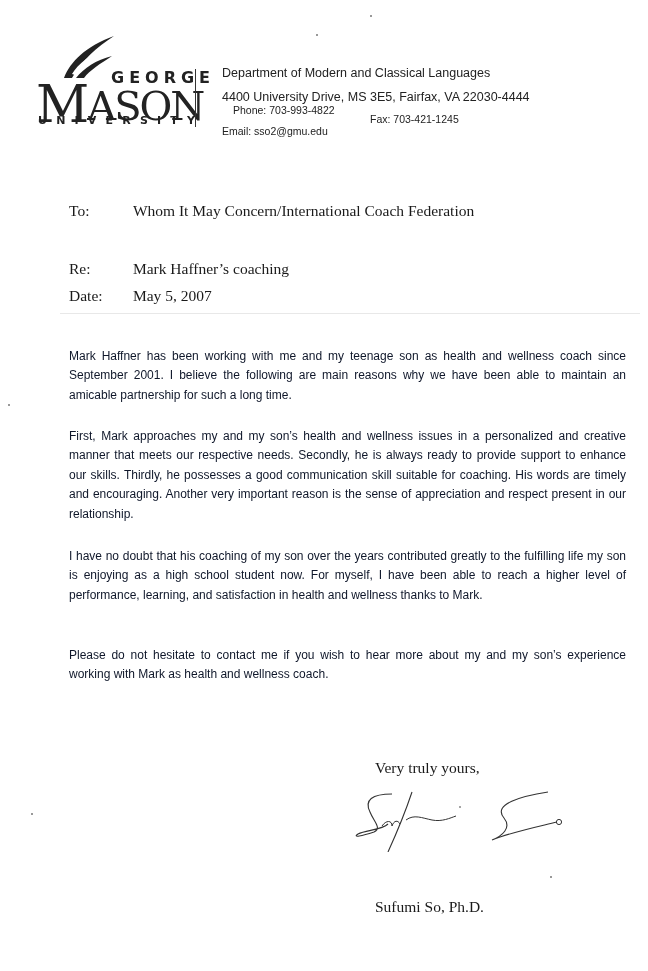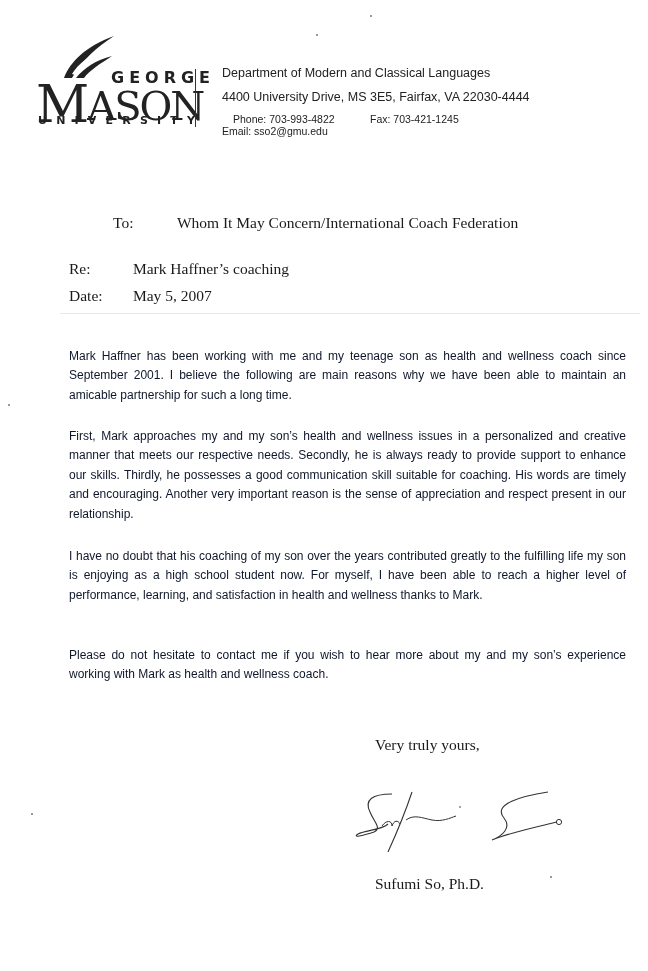--- a/index.html
+++ b/index.html
@@ -30,21 +30,21 @@
       font-size: 11px; letter-spacing: 9.2px; color: #222;
     }
     .vrule { position: absolute; left: 195px; top: 69px; width: 1px; height: 58px; background: #333; }
 
     .dept-info {
       position: absolute; left: 222px; top: 66px;
       font-family: "Liberation Sans", sans-serif; color: #222;
     }
     .dept-name { font-size: 12.5px; position: absolute; top: 0; left: 0; white-space: nowrap; }
     .dept-address { font-size: 12.5px; position: absolute; top: 24px; left: 0; white-space: nowrap; }
-    .dept-phone { font-size: 10.5px; position: absolute; top: 47px; left: 0; white-space: nowrap; padding-left: 11px; }
+    .dept-phone { font-size: 10.5px; position: absolute; top: 38px; left: 0; white-space: nowrap; padding-left: 11px; }
     .dept-fax { font-size: 10.5px; position: absolute; top: 47px; left: 148px; white-space: nowrap; }
     .dept-email { font-size: 10.5px; position: absolute; top: 59px; left: 0; white-space: nowrap; }
 
     
     .memo { font-family: "Liberation Serif", serif; font-size: 15.5px; color: #1a1a1a; }
     .memo-row { position: absolute; left: 69px; white-space: nowrap; }
     .memo-label { display: inline-block; width: 60px; }
     .memo-value { display: inline-block; }
 
     
@@ -52,21 +52,21 @@
       position: absolute; left: 69px; width: 557px;
       font-family: Liberation Sans, sans-serif; font-size: 12px; line-height: 19.4px;
       text-align: justify; color: #0f172a;
     }
     .body-text p { margin: 0; }
     .para-last { text-align-last: left; }
 
     
     .closing, .signer-name, .signer-title {
       position: absolute; left: 375px;
-      font-family: "Liberation Serif", serif; font-size: 15.5px; line-height: 19px; color: #1a1a1a;
+      font-family: "Liberation Serif", serif; font-size: 15.5px; line-height: 19px; color: #1a1a1a; margin-top: 23px;
     }
     .signature { position: absolute; left: 352px; top: 790px; width: 230px; height: 62px; }
 
     .speck { position: absolute; width: 2px; height: 2px; background: #777; border-radius: 1px; }
     .faint-line { position: absolute; height: 1px; background: #e8e8e8; }
   </style>
 </head>
 <body>
 
 <div class="page">
@@ -86,21 +86,21 @@
 
   <div class="dept-info">
     <div class="dept-name">Department of Modern and Classical Languages</div>
     <div class="dept-address">4400 University Drive, MS 3E5, Fairfax, VA 22030-4444</div>
     <div class="dept-phone">Phone: 703-993-4822</div>
     <div class="dept-fax">Fax: 703-421-1245</div>
     <div class="dept-email">Email: sso2@gmu.edu</div>
   </div>
 
   <div class="memo">
-    <div class="memo-row" style="top:214px;margin-left:44px;">
+    <div class="memo-row" style="top:202px;">
       <span class="memo-label">To:</span>
       <span class="memo-value">Whom It May Concern/International Coach Federation</span>
     </div>
     <div class="memo-row" style="top:260px;">
       <span class="memo-label">Re:</span>
       <span class="memo-value">Mark Haffner’s coaching</span>
     </div>
     <div class="memo-row" style="top:287px;">
       <span class="memo-label">Date:</span>
       <span class="memo-value">May 5, 2007</span>

